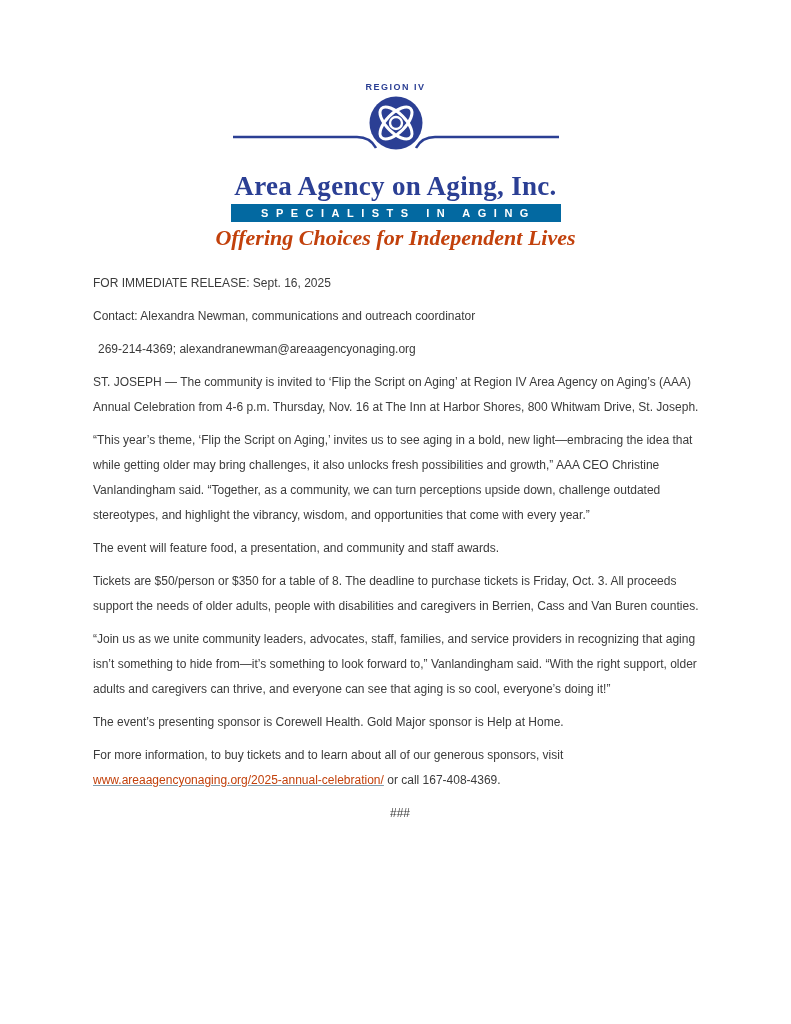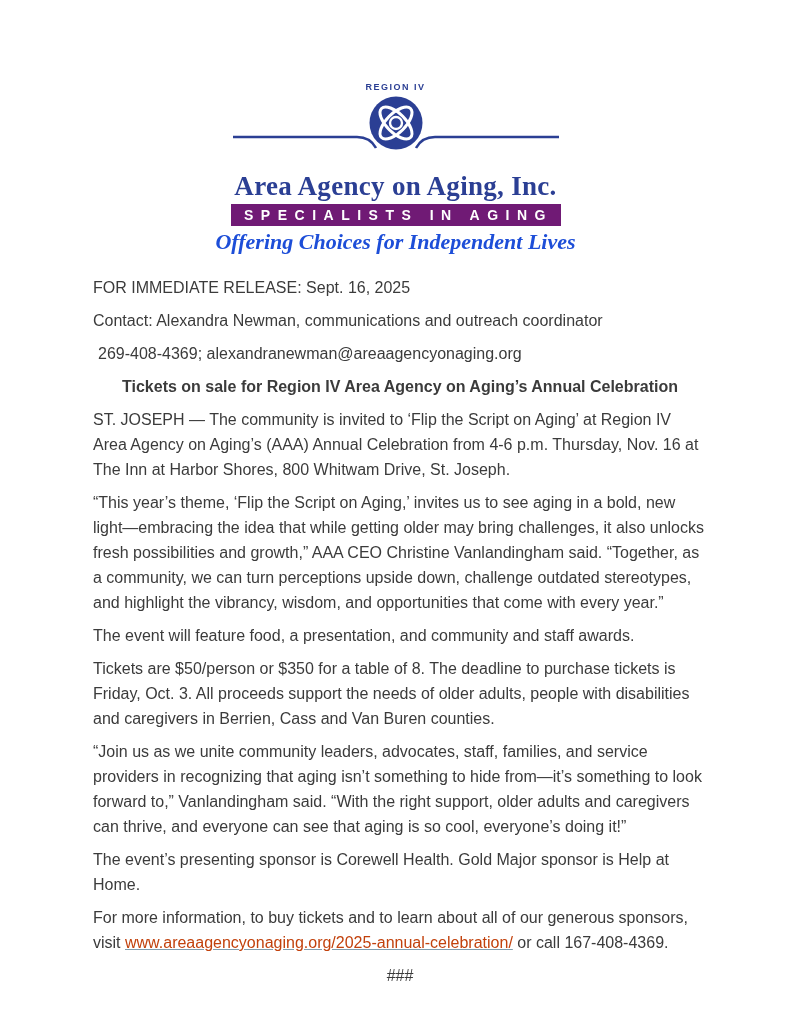--- a/index.html
+++ b/index.html
@@ -37,45 +37,45 @@
     font-size: 27px;
     color: #2b3f94;
     white-space: nowrap;
     line-height: 1.0;
     margin-top: 18px;
     letter-spacing: 0.3px;
   }
   .specialists-bar {
     margin-top: 4px;
     width: 330px;
-    background: #701a75;
+    background: #0369a1;
     color: #ffffff;
-    font-size: 14px;
+    font-size: 11px;
     font-weight: bold;
     letter-spacing: 7.5px;
     text-align: center;
     padding: 3px 0 3px 6px;
     white-space: nowrap;
   }
   .tagline {
     font-family: "Liberation Serif", serif;
     font-style: italic;
     font-weight: bold;
     font-size: 22px;
-    color: #1d4ed8;
+    color: #c2410c;
     margin-top: 3px;
     white-space: nowrap;
   }
 
   
   .content {
     width: 614px;
     margin: 0 0 11px 93px;
     color: #3b3b3b;
-    font-size: 16px;
+    font-size: 12px;
     line-height: 25px;
   }
   .content p { margin: 0 0 8px 0; }
   .phone-line { padding-left: 5px; }
   .headline {
     font-weight: bold;
     text-align: center;
   }
   .end-mark { text-align: center; }
   a.doc-link {
@@ -113,23 +113,22 @@
 
       <div class="tagline">Offering Choices for Independent Lives</div>
     </div>
   </header>
 
   <main class="content">
     <p>FOR IMMEDIATE RELEASE: Sept. 16, 2025</p>
 
     <p>Contact: Alexandra Newman, communications and outreach coordinator</p>
 
-    <p class="phone-line">269-408-4369; alexandranewman@areaagencyonaging.org</p>
+    <p class="phone-line">269-214-4369; alexandranewman@areaagencyonaging.org</p>
 
-    <p class="headline">Tickets on sale for Region IV Area Agency on Aging’s Annual Celebration</p>
 
     <p>ST. JOSEPH — The community is invited to ‘Flip the Script on Aging’ at Region IV Area Agency on Aging’s (AAA) Annual Celebration from 4-6 p.m. Thursday, Nov. 16 at The Inn at Harbor Shores, 800 Whitwam Drive, St. Joseph.</p>
 
     <p>“This year’s theme, ‘Flip the Script on Aging,’ invites us to see aging in a bold, new light—embracing the idea that while getting older may bring challenges, it also unlocks fresh possibilities and growth,” AAA CEO Christine Vanlandingham said. “Together, as a community, we can turn perceptions upside down, challenge outdated stereotypes, and highlight the vibrancy, wisdom, and opportunities that come with every year.”</p>
 
     <p>The event will feature food, a presentation, and community and staff awards.</p>
 
     <p>Tickets are $50/person or $350 for a table of 8. The deadline to purchase tickets is Friday, Oct. 3. All proceeds support the needs of older adults, people with disabilities and caregivers in Berrien, Cass and Van Buren counties.</p>
 
     <p>“Join us as we unite community leaders, advocates, staff, families, and service providers in recognizing that aging isn’t something to hide from—it’s something to look forward to,” Vanlandingham said. “With the right support, older adults and caregivers can thrive, and everyone can see that aging is so cool, everyone’s doing it!”</p>

